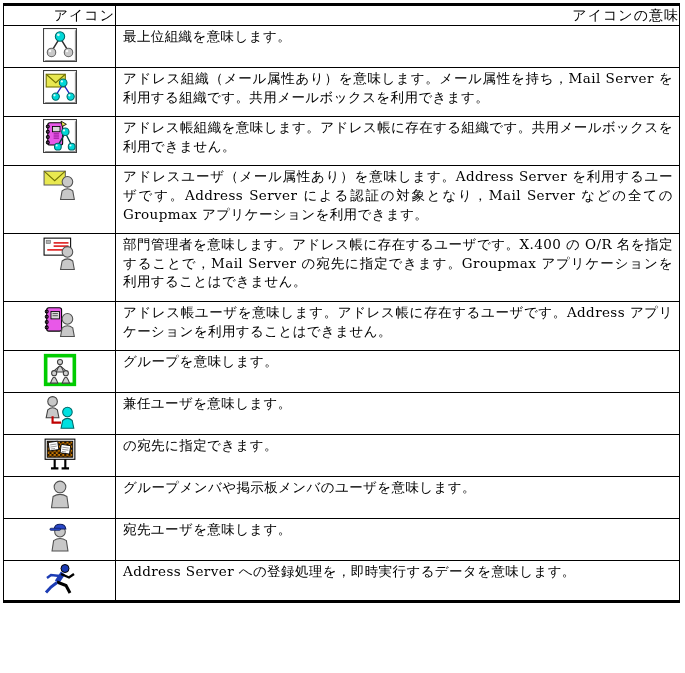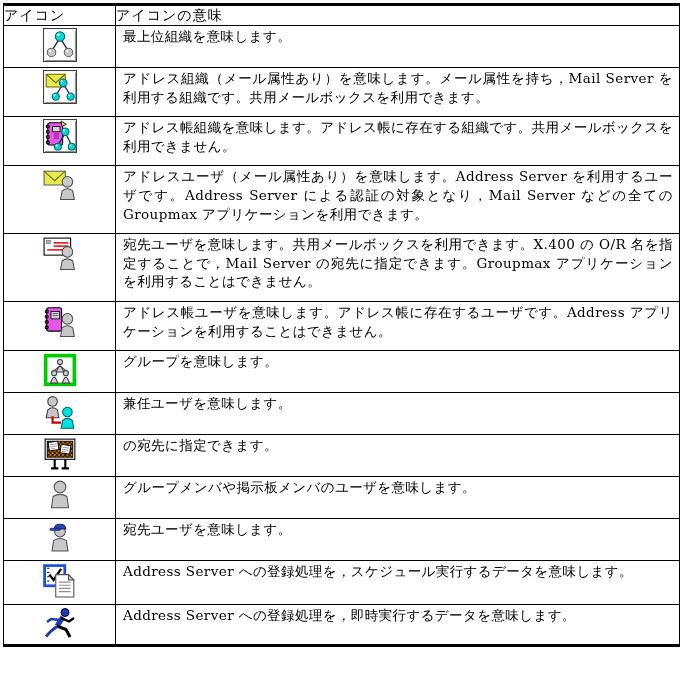--- a/index.html
+++ b/index.html
@@ -27,21 +27,21 @@
   }
   th, td {
     border: 1px solid #000;
     box-sizing: border-box;
   }
   th {
     font-weight: normal;
     font-size: 14px;
     height: 21px;
     padding: 0;
-    text-align: left;
+    text-align: right;
     letter-spacing: 1px;
   }
   col.c-icon { width: 112px; }
   td.icon-cell {
     text-align: center;
     vertical-align: top;
     padding: 2px 0 1px 0;
   }
   td.meaning {
     vertical-align: top;
@@ -156,21 +156,21 @@
     <td class="icon-cell">
       <span class="icon"><svg width="34" height="34" viewBox="0 0 32 32" xmlns="http://www.w3.org/2000/svg">
                 <rect x="1" y="2" width="25" height="16" fill="#ffffff" stroke="#000"></rect>
                 <rect x="3" y="4" width="4" height="3" fill="#b0b0b0" stroke="#707070" stroke-width="0.6"></rect>
                 <path d="M10,6.5 H24 M10,9.5 H24 M4,13 H24" stroke="#e03030" stroke-width="1.6"></path>
                 <circle cx="23" cy="15" r="5" fill="#c8c8c8" stroke="#505050" stroke-width="1"></circle>
                 <path d="M16.5,31.64 L18,23.5 Q23,19.5 28,23.5 L29.5,31.64 Z" fill="#c8c8c8" stroke="#505050" stroke-width="1"></path>
               </svg></span>
     </td>
     <td class="meaning">
-      <span class="meaning-text">宛先ユーザを意味します。共用メールボックスを利用できます。X.400 の O/R 名を指定することで，Mail Server の宛先に指定できます。Groupmax アプリケーションを利用することはできません。</span>
+      <span class="meaning-text">部門管理者を意味します。アドレス帳に存在するユーザです。X.400 の O/R 名を指定することで，Mail Server の宛先に指定できます。Groupmax アプリケーションを利用することはできません。</span>
     </td>
   </tr>
 
   <tr>
     <td class="icon-cell">
       <span class="icon"><svg width="34" height="34" viewBox="0 0 32 32" xmlns="http://www.w3.org/2000/svg">
                 <rect x="3.5" y="3.5" width="14" height="22" rx="2" fill="#e858e8" stroke="#000"></rect>
                 <circle cx="3.5" cy="7" r="1.4" fill="none" stroke="#000"></circle>
                 <circle cx="3.5" cy="12" r="1.4" fill="none" stroke="#000"></circle>
                 <circle cx="3.5" cy="17" r="1.4" fill="none" stroke="#000"></circle>
@@ -267,35 +267,20 @@
                 <path d="M8.5,28.200000000000003 L10,18.5 Q16,14.5 22,18.5 L23.5,28.200000000000003 Z" fill="#c8c8c8" stroke="#505050" stroke-width="1"></path>
                 <path d="M10.5,7.5 Q11,3 16,3 Q21,3 21.5,7.5 Z" fill="#2846c8" stroke="#102060"></path>
                 <rect x="6.5" y="6.8" width="10" height="2" rx="1" fill="#2846c8" stroke="#102060" stroke-width="0.7"></rect>
               </svg></span>
     </td>
     <td class="meaning">
       <span class="meaning-text">宛先ユーザを意味します。</span>
     </td>
   </tr>
 
-  <tr>
-    <td class="icon-cell">
-      <span class="icon"><svg width="34" height="36" viewBox="0 0 32 32" xmlns="http://www.w3.org/2000/svg">
-                <rect x="1.5" y="1.5" width="19" height="19" fill="#ffffff" stroke="#1e50dc" stroke-width="2.6"></rect>
-                <path d="M4,4 h2 M4,8 h2 M4,12 h2 M4,16 h2" stroke="#000" stroke-width="1"></path>
-                <path d="M6,10 L10,15 L17,4.5" stroke="#000" stroke-width="2.2" fill="none"></path>
-                <path d="M12,10 H24 L29,15 V31 H12 Z" fill="#ffffff" stroke="#505050"></path>
-                <path d="M24,10 L29,15 H24 Z" fill="#c8c8c8" stroke="#505050"></path>
-                <path d="M15,17 H26 M15,20 H26 M15,23 H26 M15,26 H26" stroke="#909090" stroke-width="1.1"></path>
-              </svg></span>
-    </td>
-    <td class="meaning">
-      <span class="meaning-text">Address Server への登録処理を，スケジュール実行するデータを意味します。</span>
-    </td>
-  </tr>
 
   <tr>
     <td class="icon-cell">
       <span class="icon"><svg width="34" height="32" viewBox="0 0 32 32" xmlns="http://www.w3.org/2000/svg">
                 <circle cx="21" cy="5.5" r="4" fill="#1c3cb4" stroke="#000"></circle>
                 <path d="M19,10 L13,19" stroke="#1c3cb4" stroke-width="5" fill="none"></path>
                 <path d="M17,11 L25,14.5 L30,11" stroke="#000" stroke-width="2.4" fill="none"></path>
                 <path d="M16,13 L7,12 L3,15" stroke="#1c3cb4" stroke-width="2.4" fill="none"></path>
                 <path d="M13,19 L22,22.5 L26,30" stroke="#000" stroke-width="3" fill="none"></path>
                 <path d="M13,19.5 L7,24 L2,29.5" stroke="#1c3cb4" stroke-width="3" fill="none"></path>

